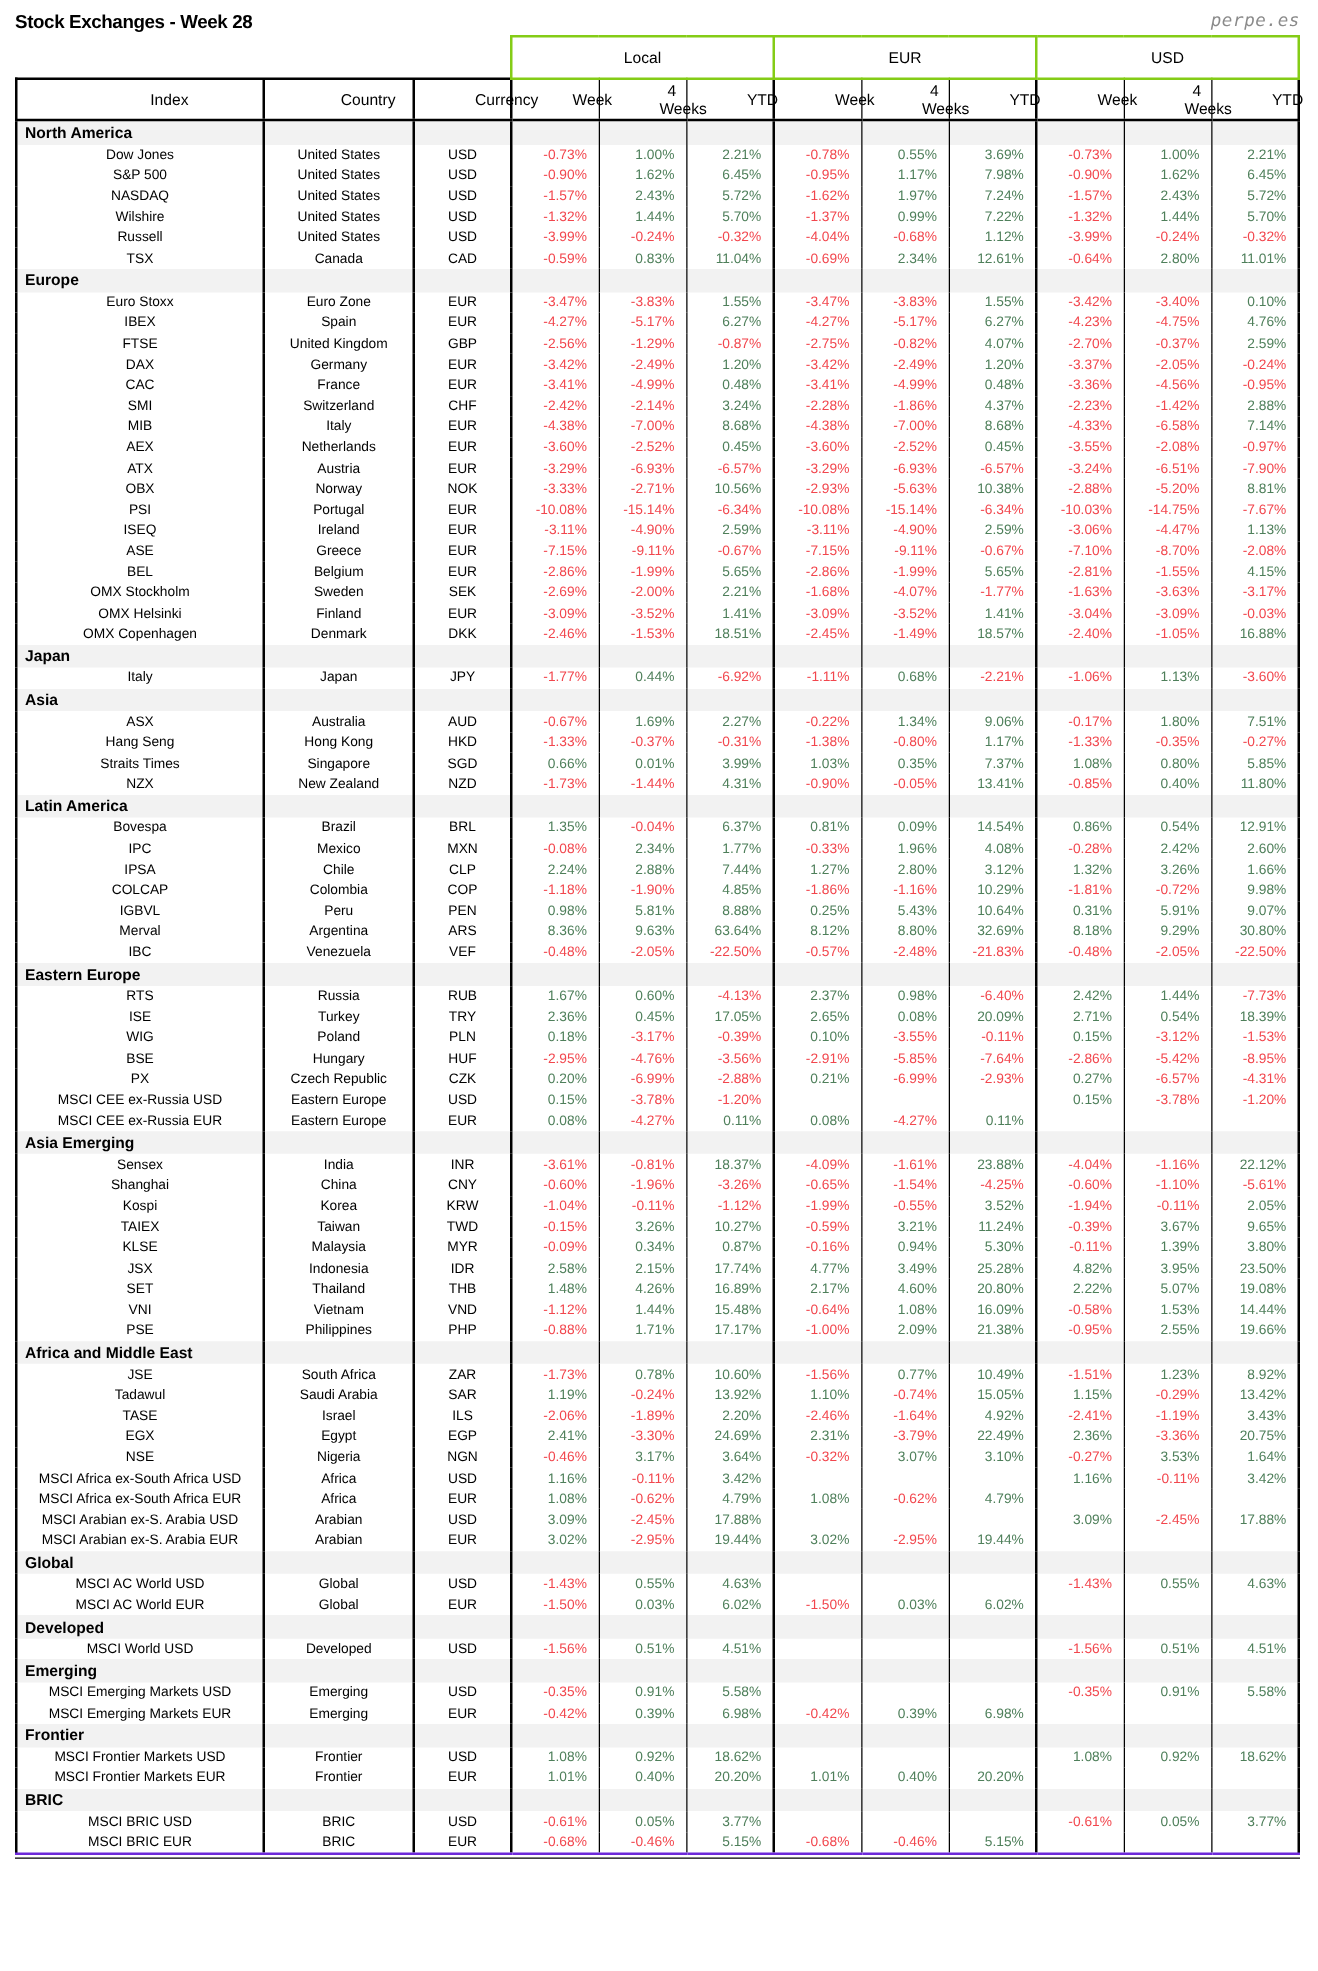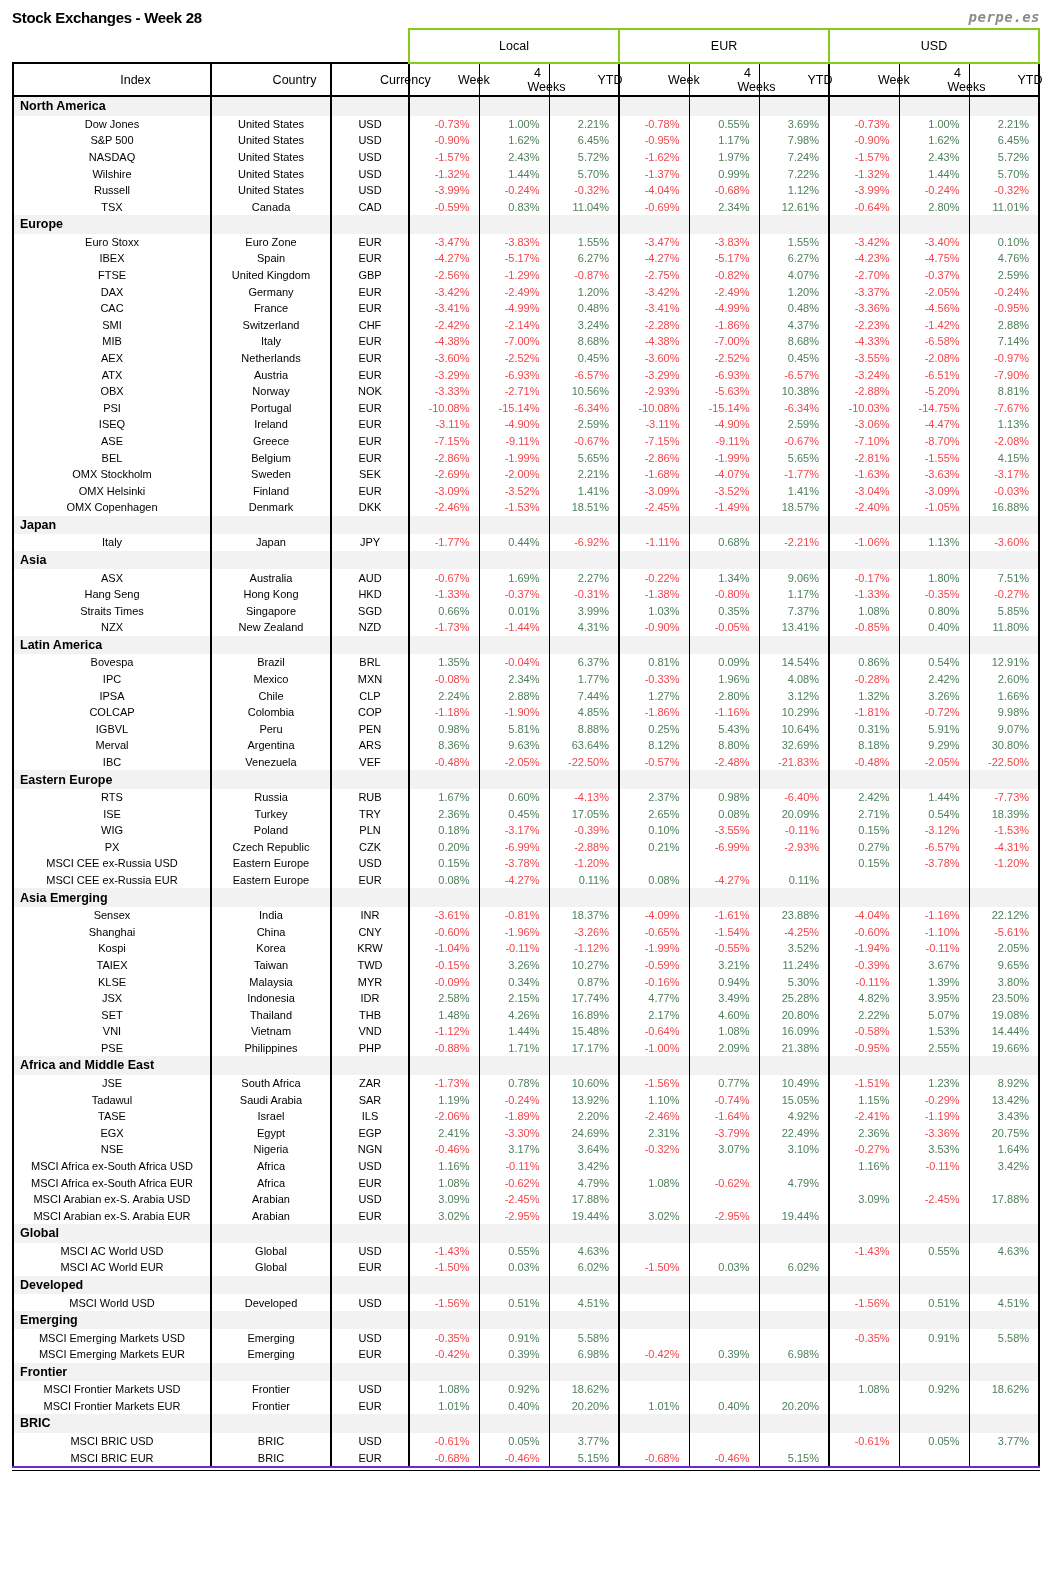--- a/index.html
+++ b/index.html
@@ -1,19 +1,19 @@
 <!DOCTYPE html>
 <html style="--neg: #f2464d; --pos: #4e7f5a; --secbg: #f2f2f2; --brand: #8a8a8a;"><head>
 <meta charset="utf-8">
 <style>
   html,body{margin:0;padding:0;background:#fff;}
   body{width:1054px;height:1577px;font-family:"Liberation Sans",sans-serif;color:#000;overflow:hidden;}
   .topbar{display:flex;justify-content:space-between;align-items:center;padding:6px 14px 0 12px;height:22px;}
   .title{font-size:15px;font-weight:bold;letter-spacing:-0.3px;}
-  .brand{font-family:"DejaVu Sans Mono",monospace;font-style:italic;font-weight:bold;color:var(--brand,#8a8a8a);font-size:14px;letter-spacing:0.5px;}
+  .brand{font-family:"DejaVu Sans Mono",monospace;font-style:italic;font-weight:normal;color:var(--brand,#8a8a8a);font-size:14px;letter-spacing:0.5px;}
   table.t{border-collapse:collapse;table-layout:fixed;margin:0 0 0 12px;width:1028px;}
   
   col.w-index{width:198px;} col.w-country{width:120px;} col.w-cur{width:78px;} col.w-d{width:70px;}
   
   .grouprow td.blank{border:none;}
   .grouprow th{border:2px solid #84cc16;font-weight:normal;font-size:12.5px;height:30px;background:#fff;}
   .headrow th{border:1px solid #000;border-top:2px solid #000;border-bottom:2px solid #000;font-weight:normal;font-size:12.5px;height:29px;background:#fff;padding-left:48px;}
   .headrow th.bl2{border-left-width:2px;}
   .headrow th.last{border-right-width:2px;}
   
@@ -685,20 +685,34 @@
         <td class="c-d neg">-3.17%</td>
         <td class="c-d neg">-0.39%</td>
         <td class="c-d bl2 pos">0.10%</td>
         <td class="c-d neg">-3.55%</td>
         <td class="c-d neg">-0.11%</td>
         <td class="c-d bl2 pos">0.15%</td>
         <td class="c-d neg">-3.12%</td>
         <td class="c-d last neg">-1.53%</td>
       </tr>
       <tr>
+        <td class="c-index bl2">BSE</td>
+        <td class="c-country bl2">Hungary</td>
+        <td class="c-cur bl2">HUF</td>
+        <td class="c-d bl2 neg">-2.95%</td>
+        <td class="c-d neg">-4.76%</td>
+        <td class="c-d neg">-3.56%</td>
+        <td class="c-d bl2 neg">-2.91%</td>
+        <td class="c-d neg">-5.85%</td>
+        <td class="c-d neg">-7.64%</td>
+        <td class="c-d bl2 neg">-2.86%</td>
+        <td class="c-d neg">-5.42%</td>
+        <td class="c-d last neg">-8.95%</td>
+      </tr>
+      <tr>
         <td class="c-index bl2">PX</td>
         <td class="c-country bl2">Czech Republic</td>
         <td class="c-cur bl2">CZK</td>
         <td class="c-d bl2 pos">0.20%</td>
         <td class="c-d neg">-6.99%</td>
         <td class="c-d neg">-2.88%</td>
         <td class="c-d bl2 pos">0.21%</td>
         <td class="c-d neg">-6.99%</td>
         <td class="c-d neg">-2.93%</td>
         <td class="c-d bl2 pos">0.27%</td>

